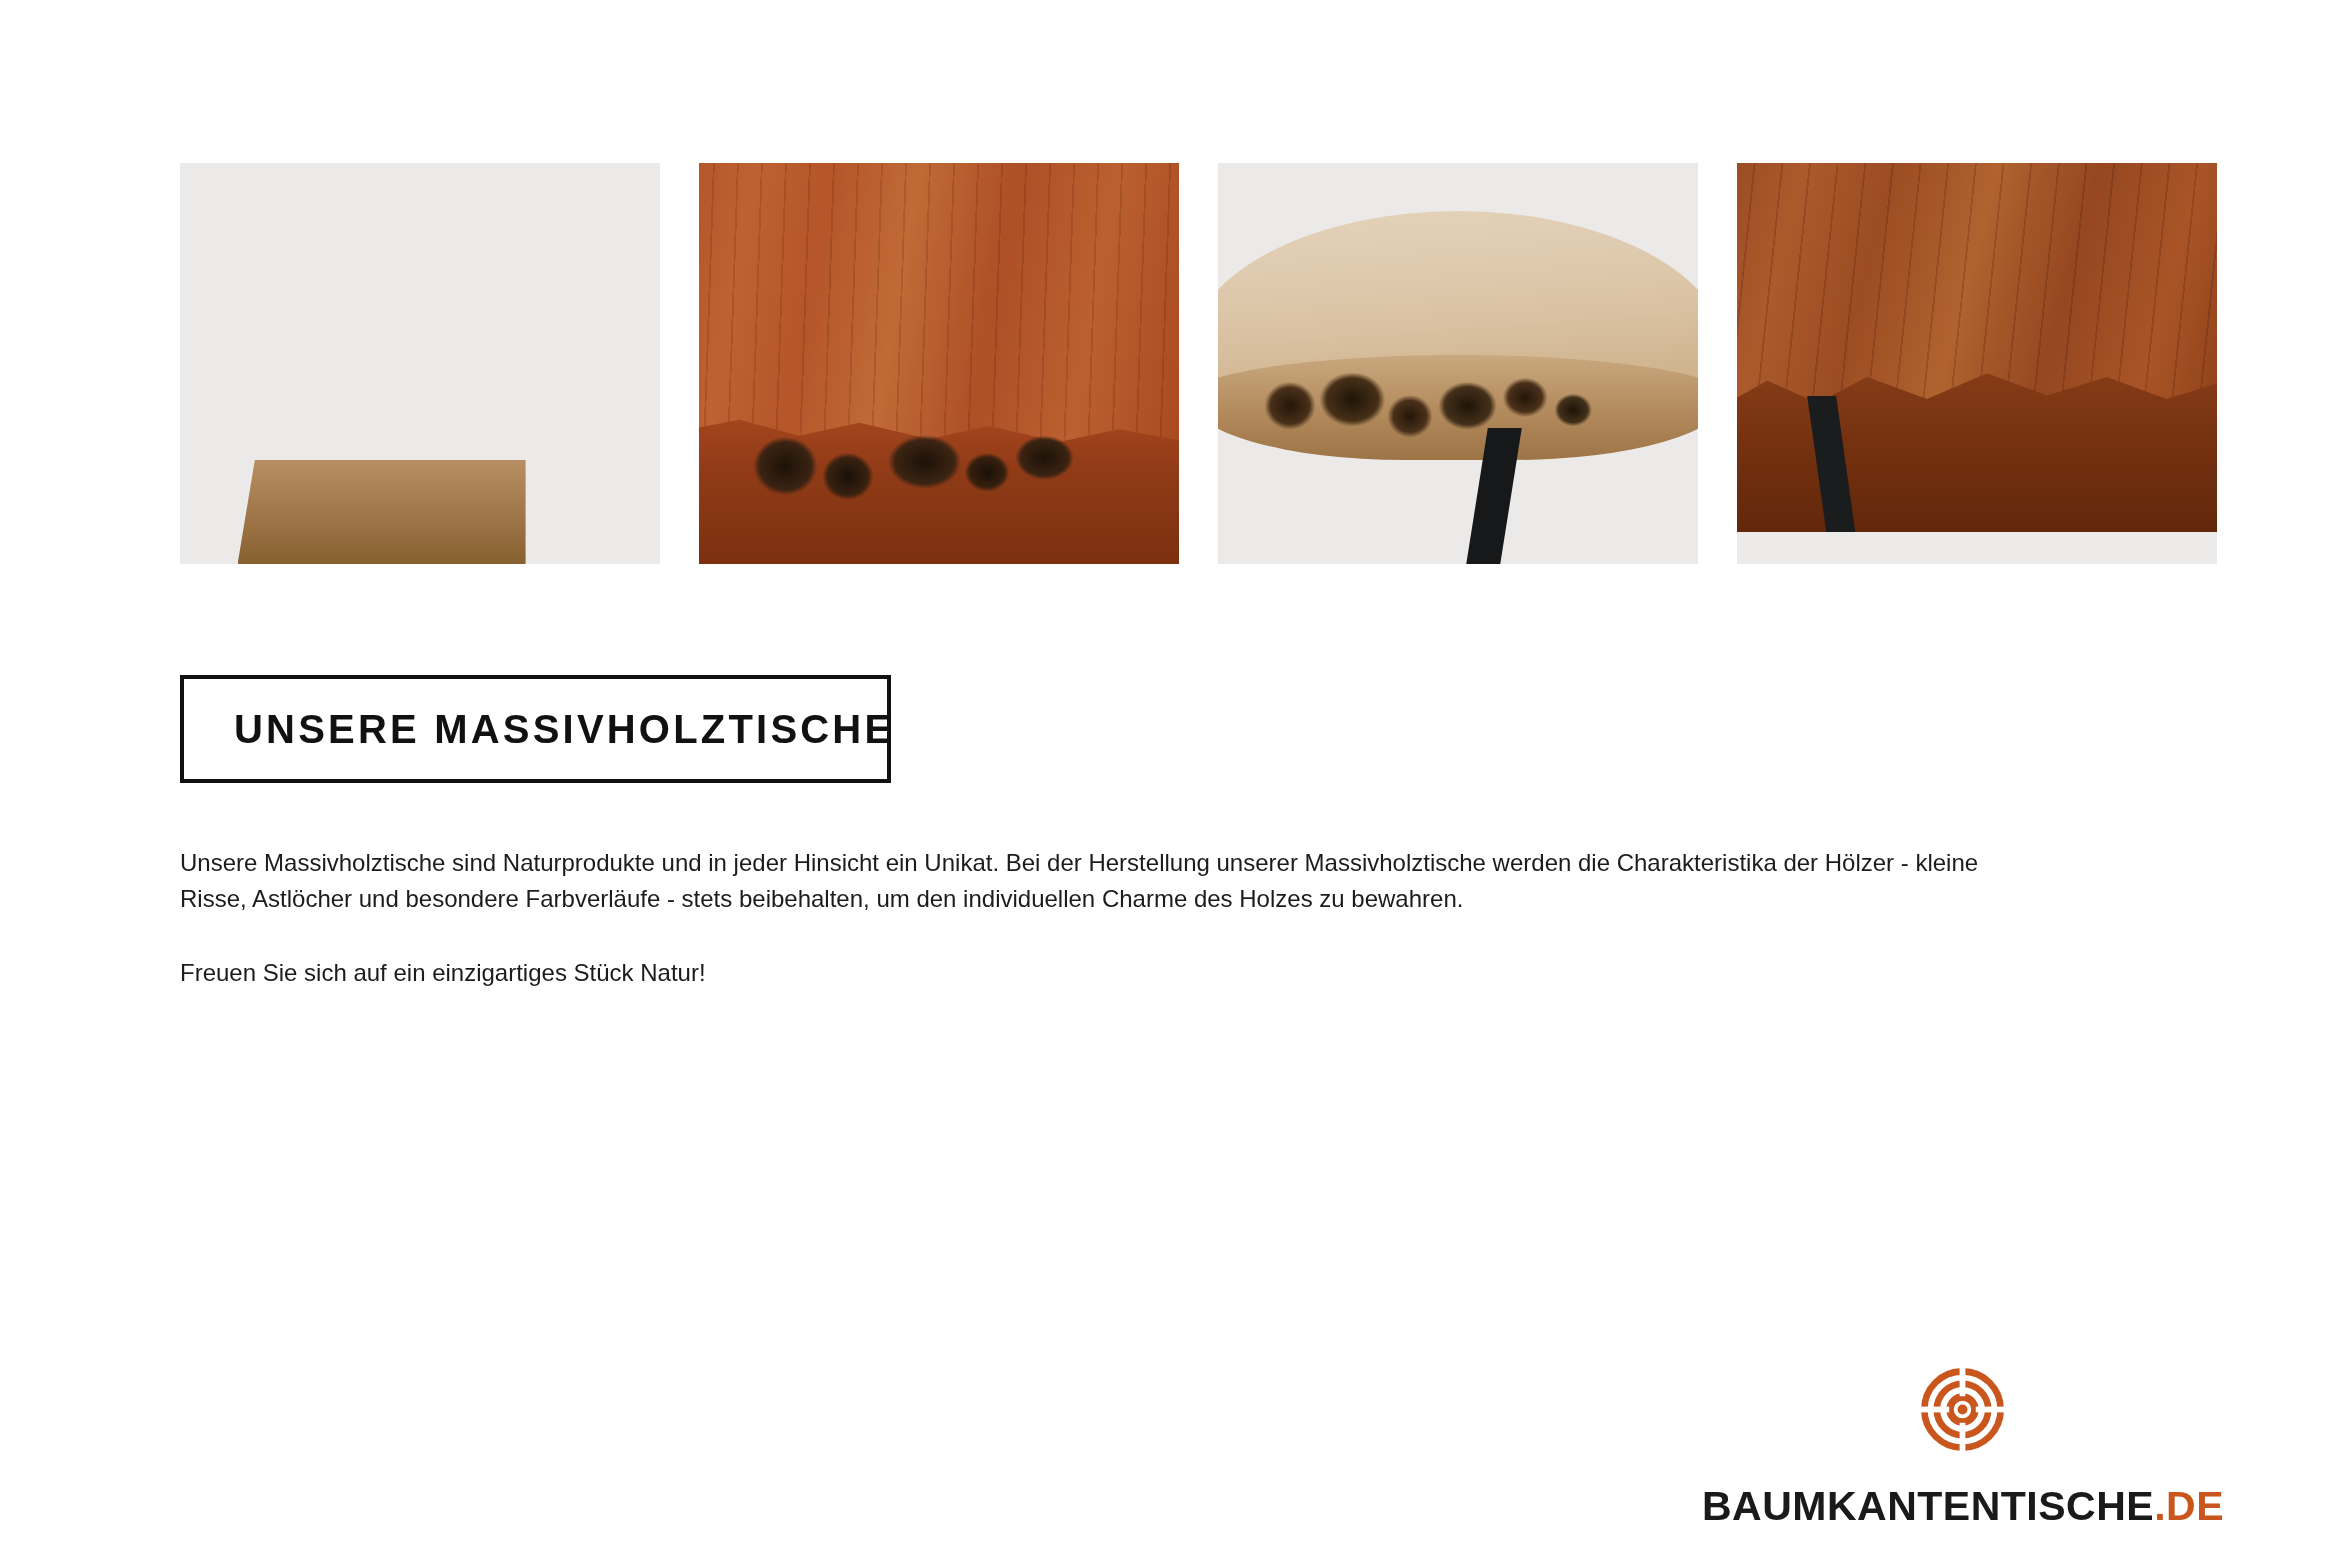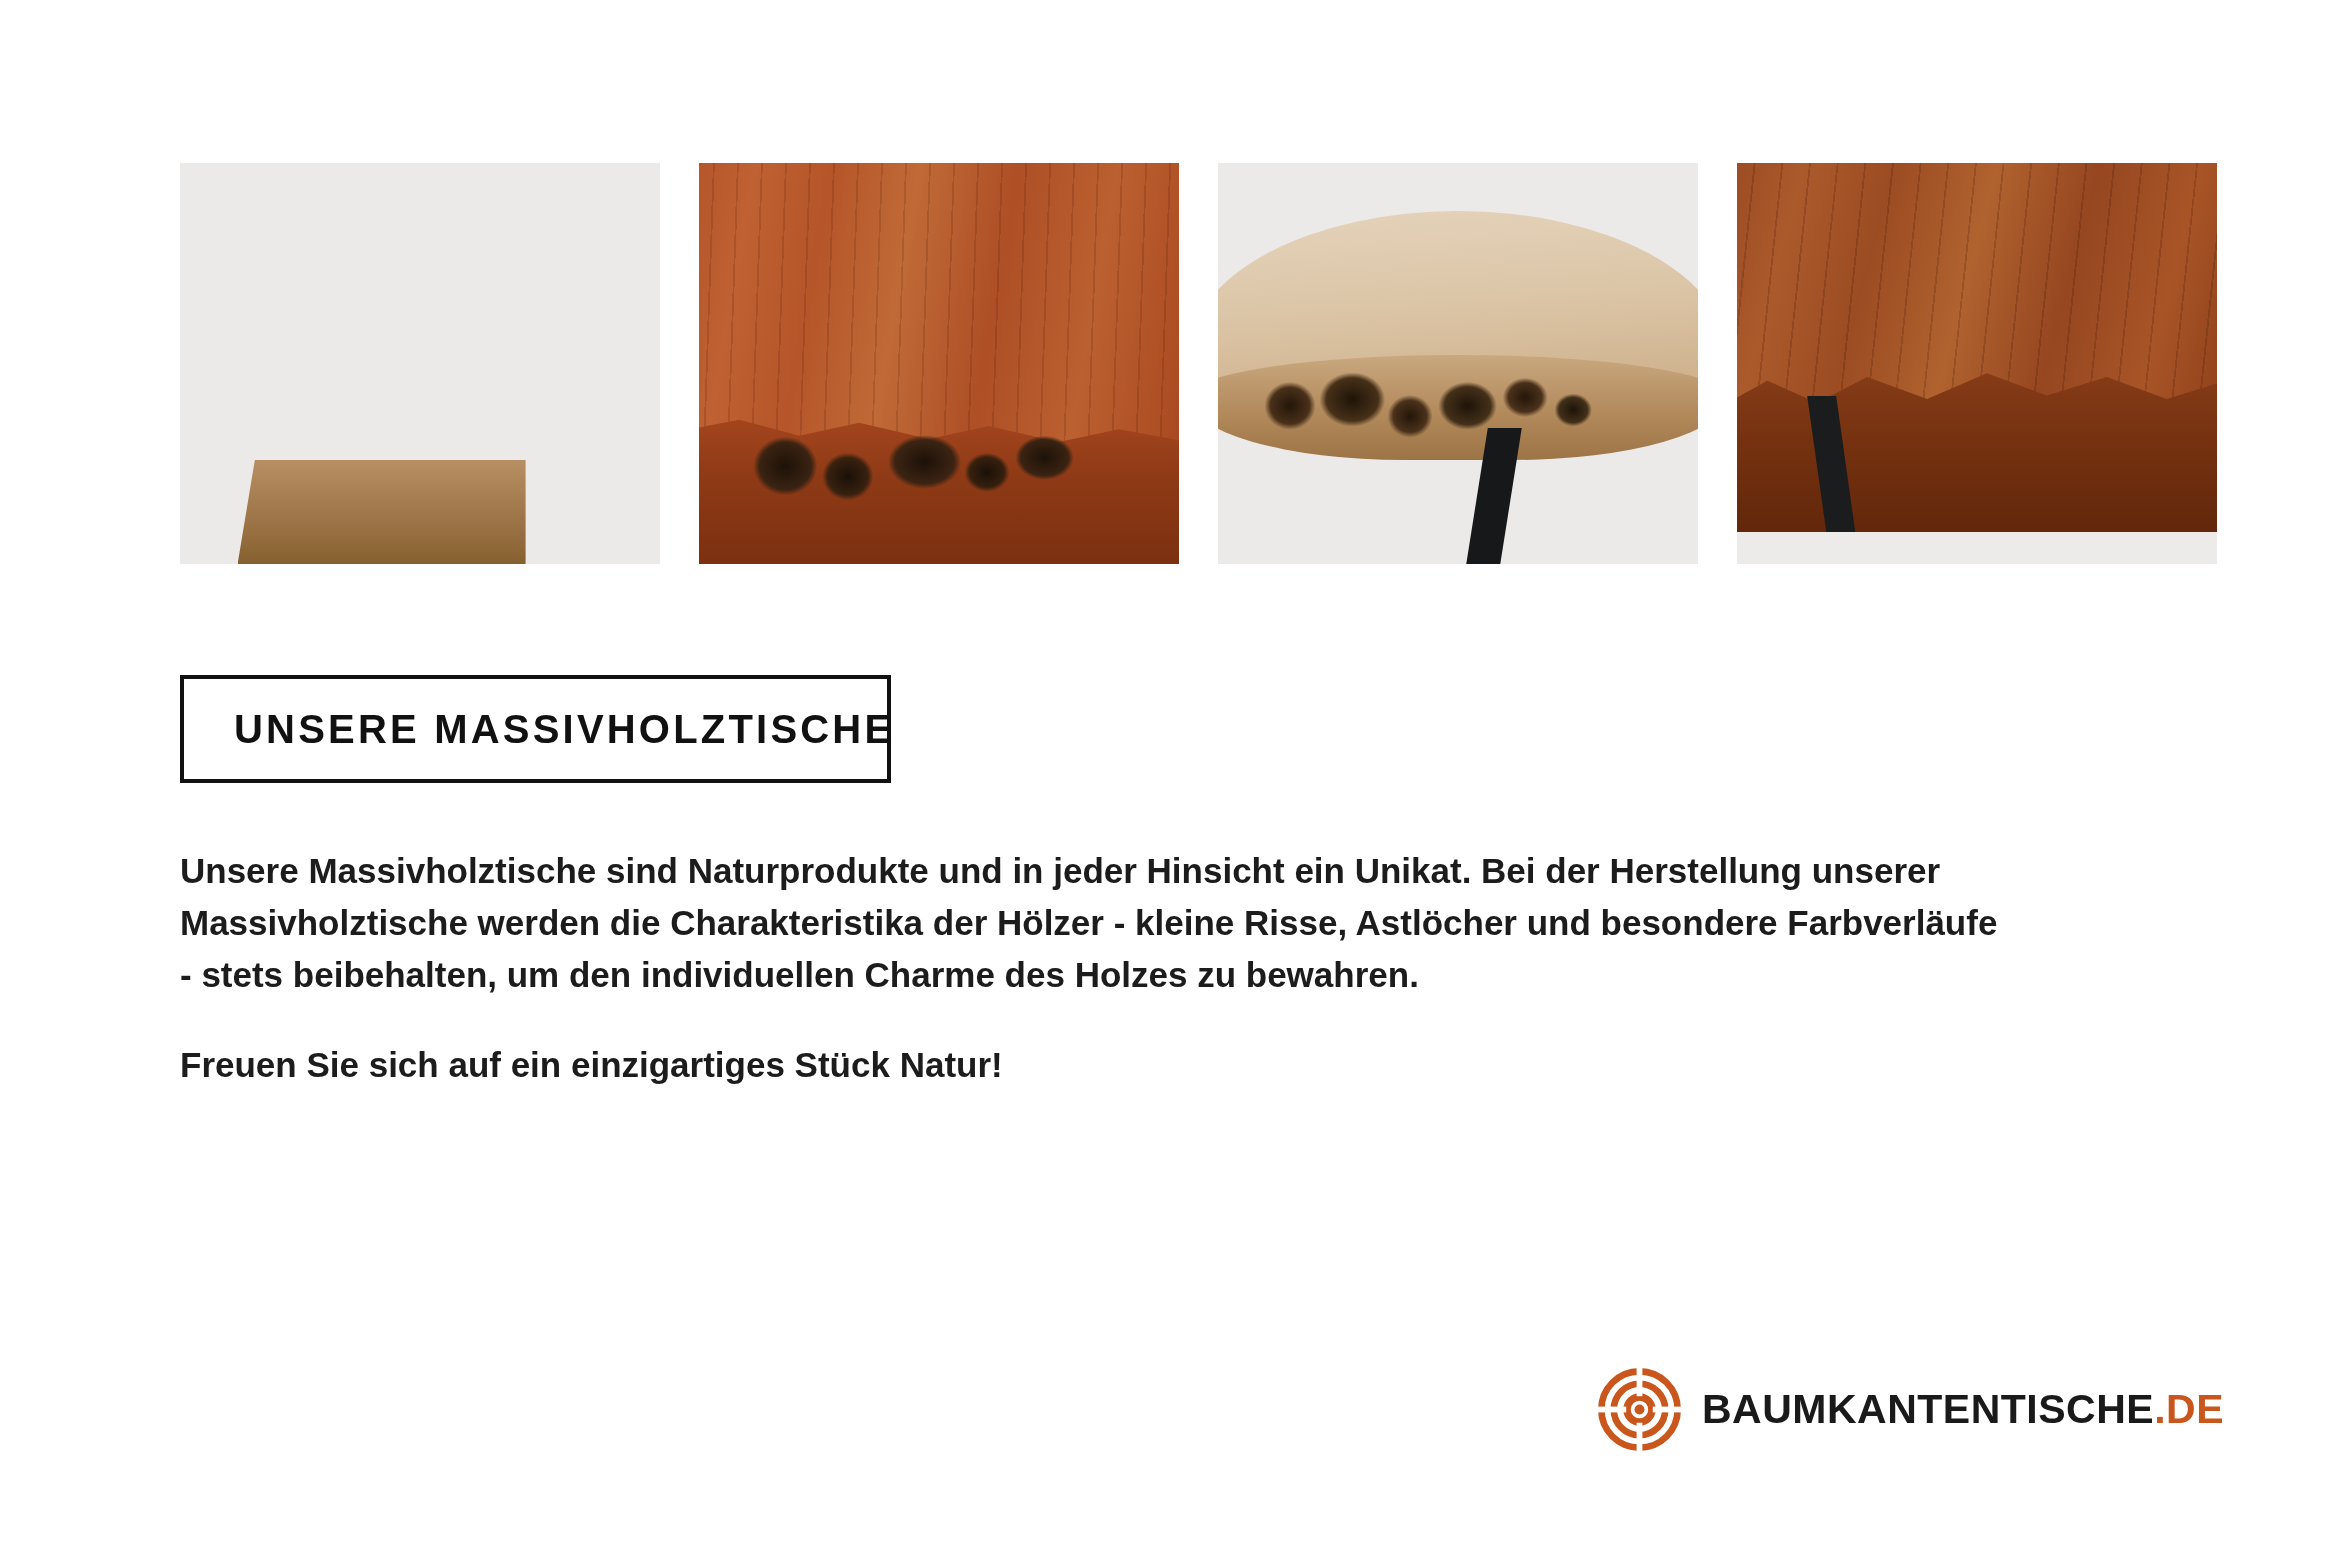--- a/index.html
+++ b/index.html
@@ -186,37 +186,38 @@
   }
 
   
   .body {
     position: absolute;
     left: 180px;
     top: 845px;
     width: 1855px;
   }
   .para {
-    font-size: 35px;
+    font-size: 24px;
     line-height: 1.48;
     color: #1c1c1c;
     margin: 0 0 39px 0;
     max-width: 1827px;
-    font-weight: 700;
+    font-weight: 400;
   }
   .para:last-child { margin-bottom: 0; }
 
   
   .logo {
     position: absolute;
     right: 127px;
     top: 1368px;
     display: flex;
     align-items: center;
-    gap: 21px;
+    gap: 32px;
+    flex-direction: column;
   }
   .logo-mark {
     width: 83px;
     height: 83px;
     flex: 0 0 83px;
     position: relative;
   }
   .logo-text {
     font-size: 41px;
     font-weight: 700;

